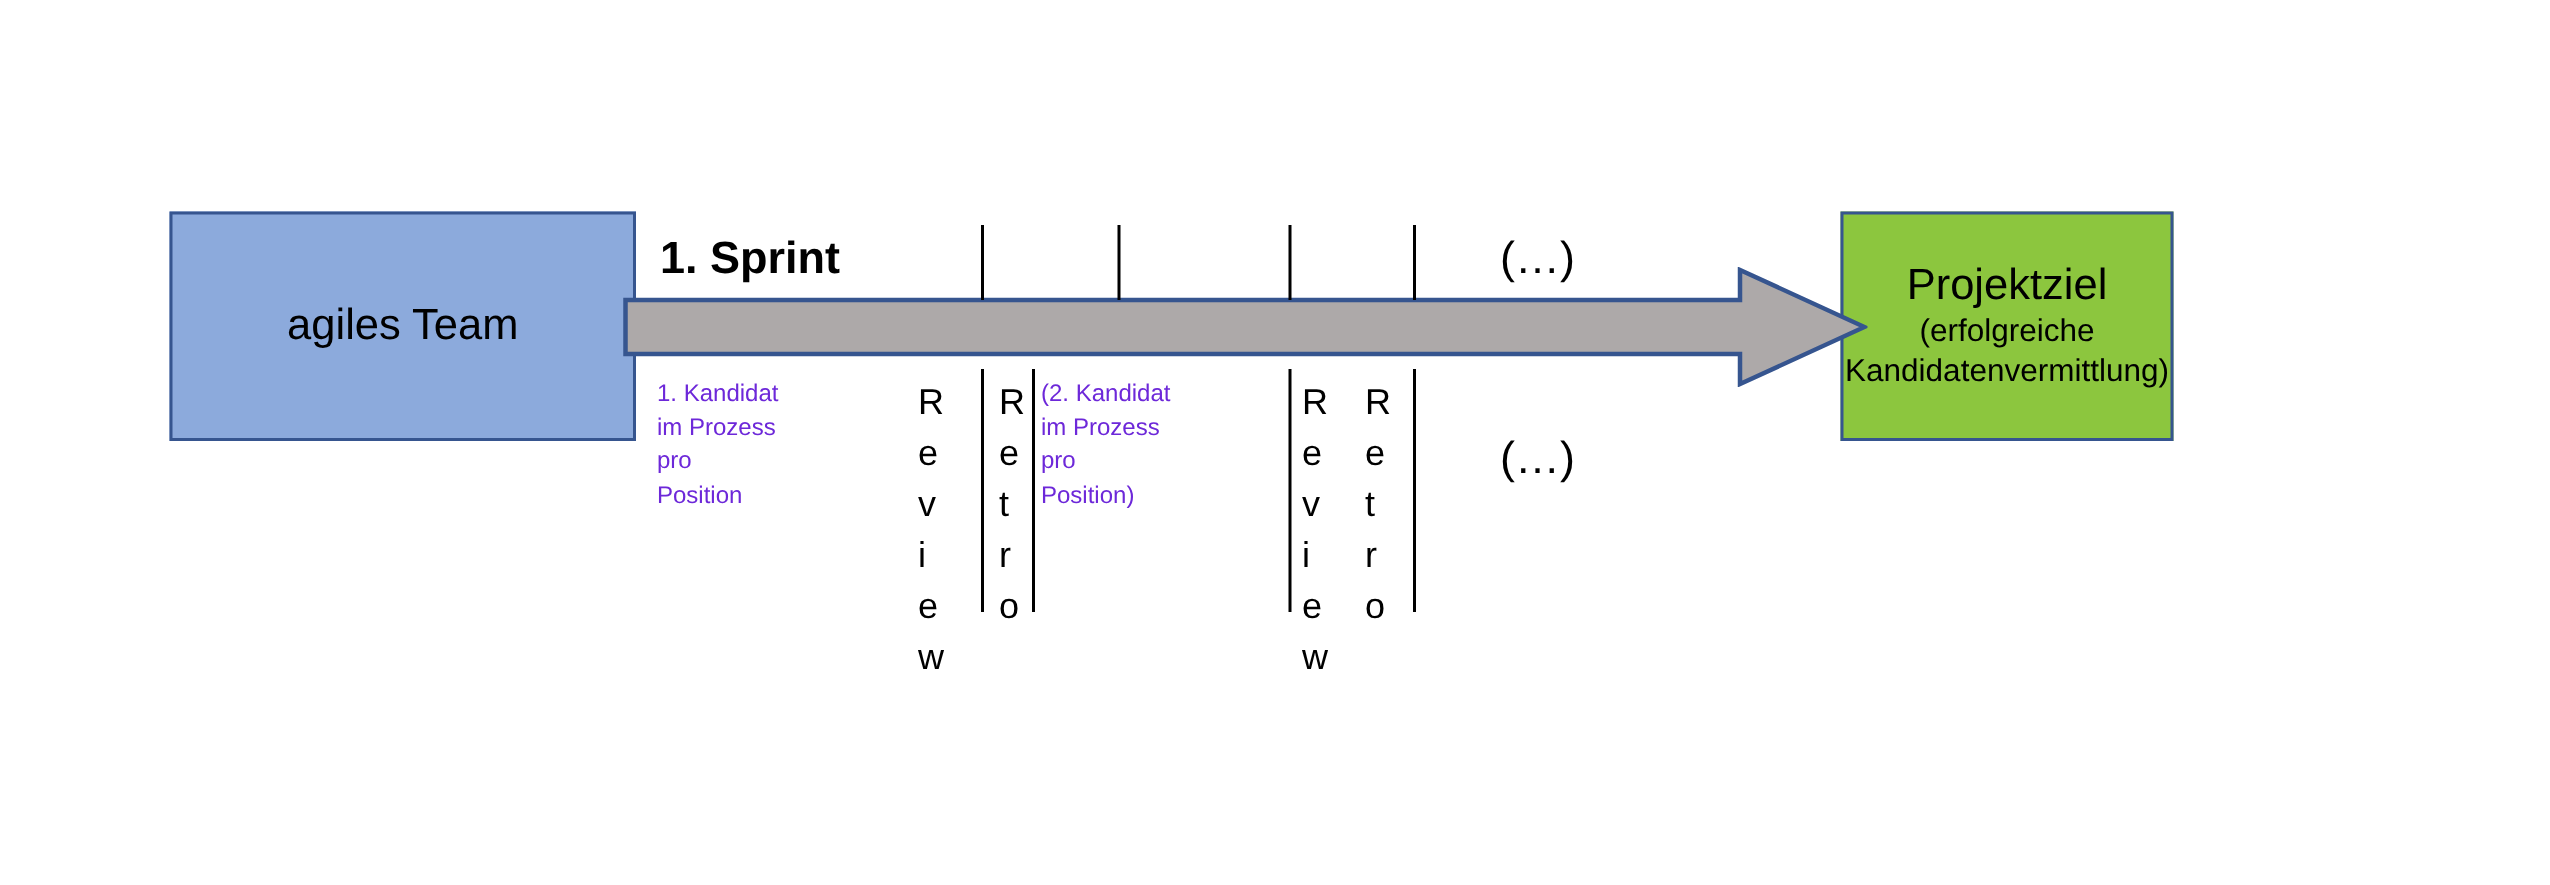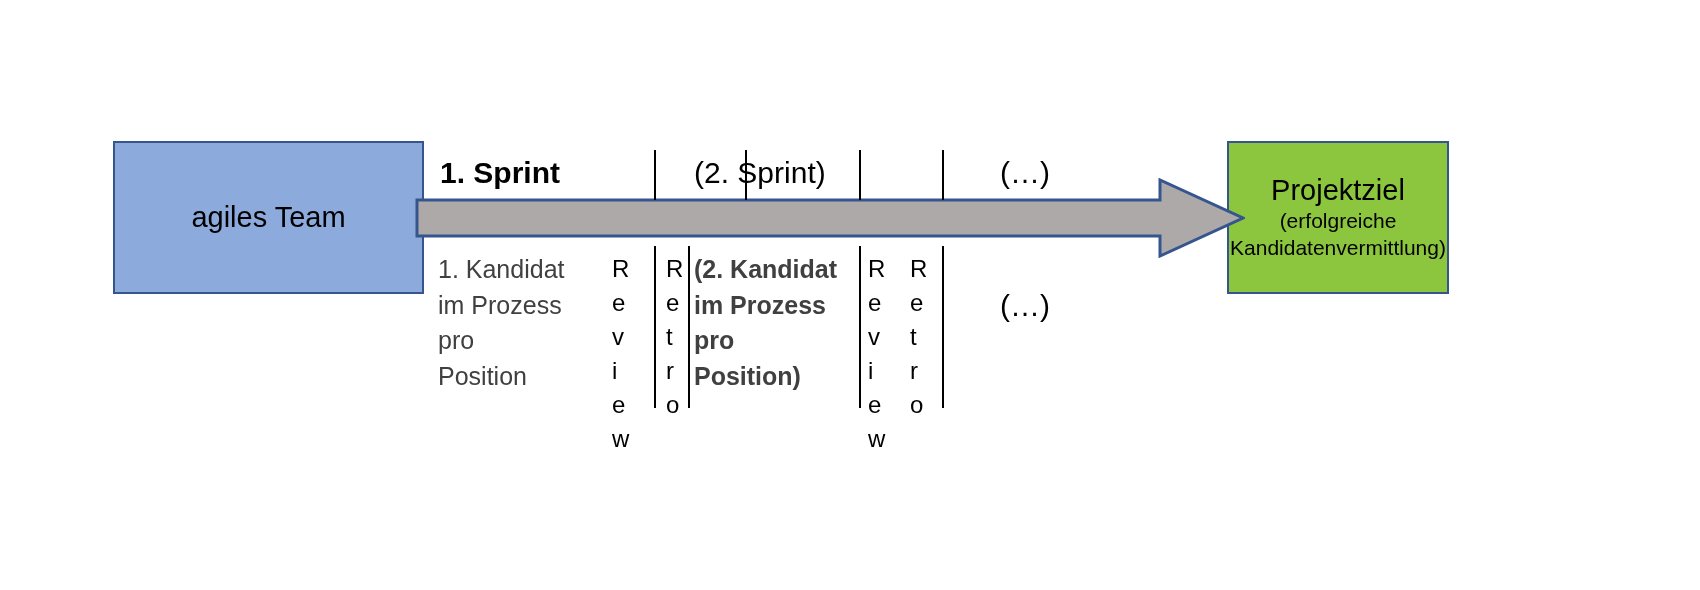--- a/index.html
+++ b/index.html
@@ -75,24 +75,24 @@
   
   .label {
     position: absolute;
     font-size: 30px;
     line-height: 1.18;
     white-space: pre-line;
     color: #000;
   }
   .label-sm {
     position: absolute;
-    font-size: 25px;
+    font-size: 16px;
     line-height: 1.42;
     white-space: pre-line;
-    color: #404040;
+    color: #6d28d9;
   }
   .vert-word {
     position: absolute;
     font-size: 24px;
     line-height: 1.42;
     width: 26px;
     text-align: left;
     color: #000;
   }
   .vert-word span {
@@ -122,28 +122,27 @@
   <div class="divider" style="left:745px; top:150px; height:50px;"></div>
   <div class="divider" style="left:859px; top:150px; height:50px;"></div>
   <div class="divider" style="left:942px; top:150px; height:50px;"></div>
 
   <div class="divider" style="left:654px; top:246px; height:162px;"></div>
   <div class="divider" style="left:688px; top:246px; height:162px;"></div>
   <div class="divider" style="left:859px; top:246px; height:162px;"></div>
   <div class="divider" style="left:942px; top:246px; height:162px;"></div>
 
   <div class="label" style="left:440px; top:155px;font-weight:bold;">1. Sprint</div>
-  <div class="label" style="left:694px; top:155px;">(2. Sprint)</div>
   <div class="label" style="left:1000px; top:155px;">(…)</div>
 
   <div class="label-sm" style="left:438px; top:252px; width:210px;">1. Kandidat
 im Prozess
 pro
 Position</div>
-  <div class="label-sm" style="left:694px; top:252px; width:170px;font-weight:bold;">(2. Kandidat
+  <div class="label-sm" style="left:694px; top:252px; width:170px;">(2. Kandidat
 im Prozess
 pro
 Position)</div>
   <div class="label" style="left:1000px; top:288px;">(…)</div>
 
   <div class="vert-word" style="left:612px; top:252px;">
       <span>R</span>
       <span>e</span>
       <span>v</span>
       <span>i</span>

